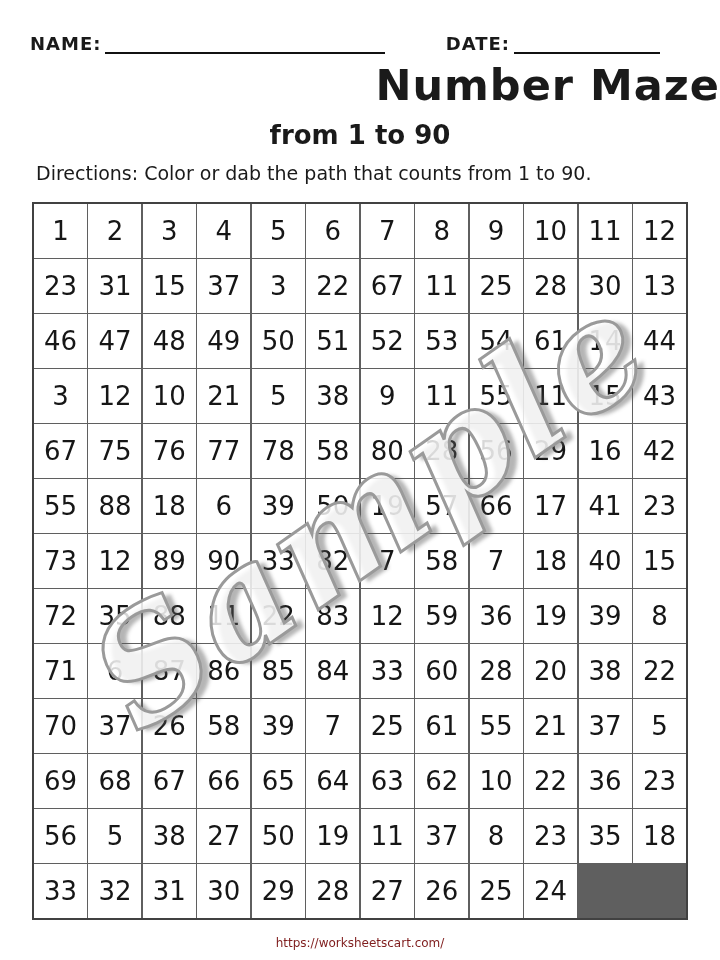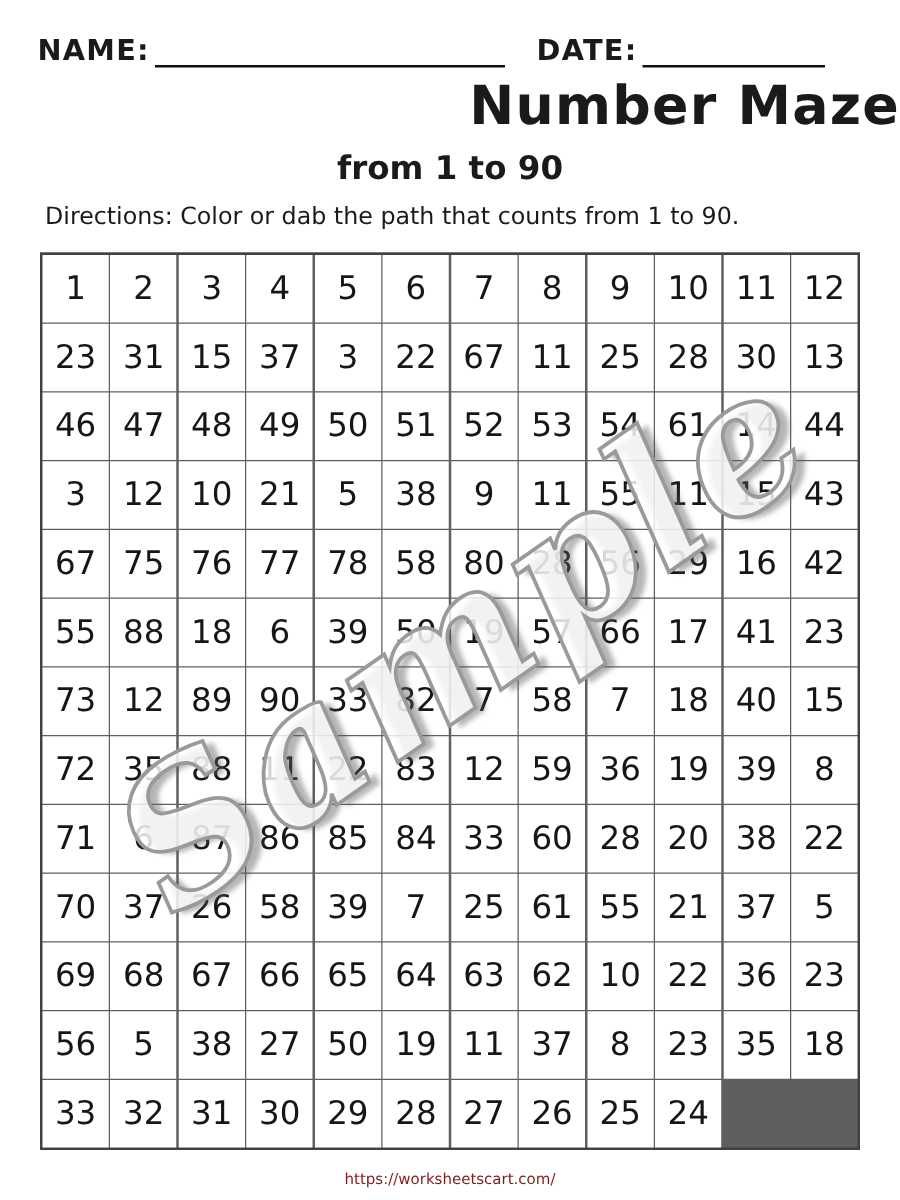--- a/index.html
+++ b/index.html
@@ -4,21 +4,21 @@
 <style>
   * { margin:0; padding:0; box-sizing:border-box; }
   html,body { width:720px; height:960px; }
   body {
     position:relative; overflow:hidden; background:#ffffff;
     font-family:"DejaVu Sans","Liberation Sans",sans-serif; color:#1a1a1a;
   }
   .header { position:absolute; top:24px; left:30px; right:60px;
     display:flex; justify-content:space-between; align-items:flex-end; }
   .field { display:flex; align-items:flex-end; }
-  .field-label { font-size:23px; font-weight:bold; letter-spacing:1px; }
+  .field-label { font-size:18px; font-weight:bold; letter-spacing:1px; }
   .write-line { border-bottom:2px solid #111; height:30px; margin-left:4px; }
   .name-line { width:280px; }
   .date-line { width:146px; }
   .title { position:absolute; top:60px; left:0; width:100%; text-align:right;
     font-size:43px; font-weight:bold; letter-spacing:1px; }
   .subtitle { position:absolute; top:120px; left:0; width:100%; text-align:center;
     font-size:26px; font-weight:bold; }
   .directions { position:absolute; top:162px; left:36px; font-size:19px; }
   .grid { position:absolute; left:32px; top:202px; width:656px; height:718px;
     display:grid; grid-template-columns:repeat(12,1fr); grid-template-rows:repeat(13,1fr);

